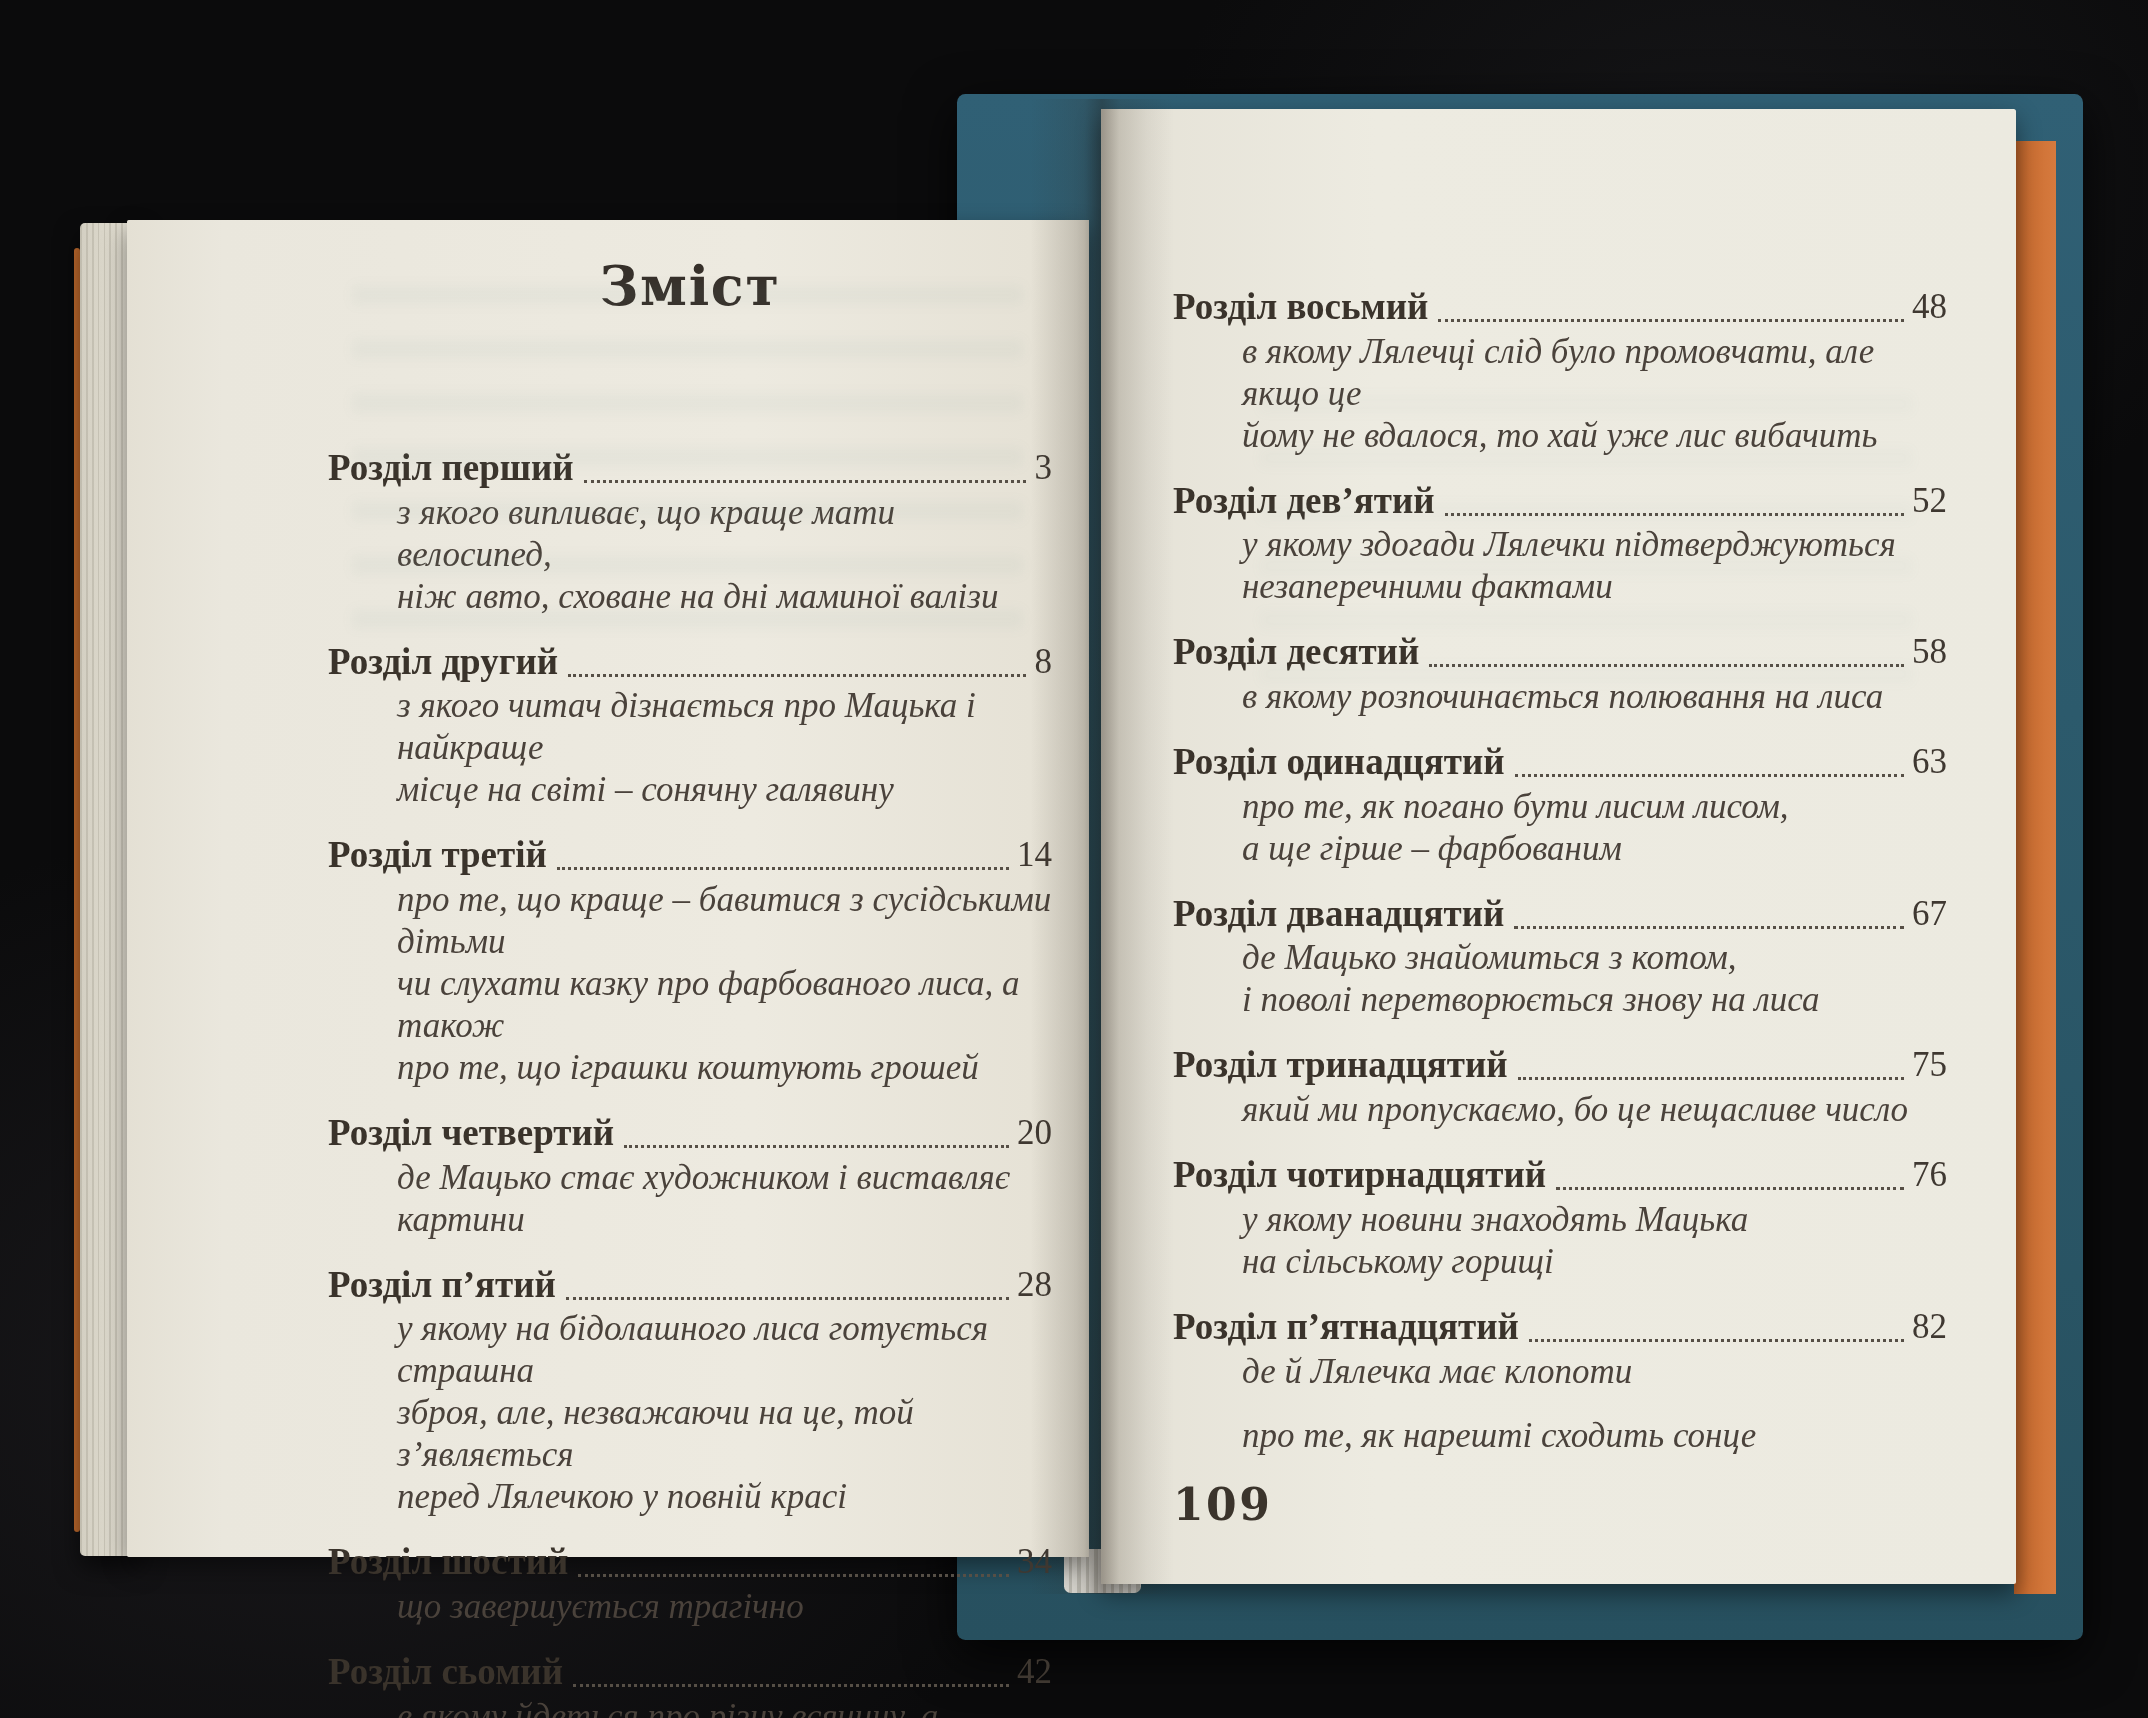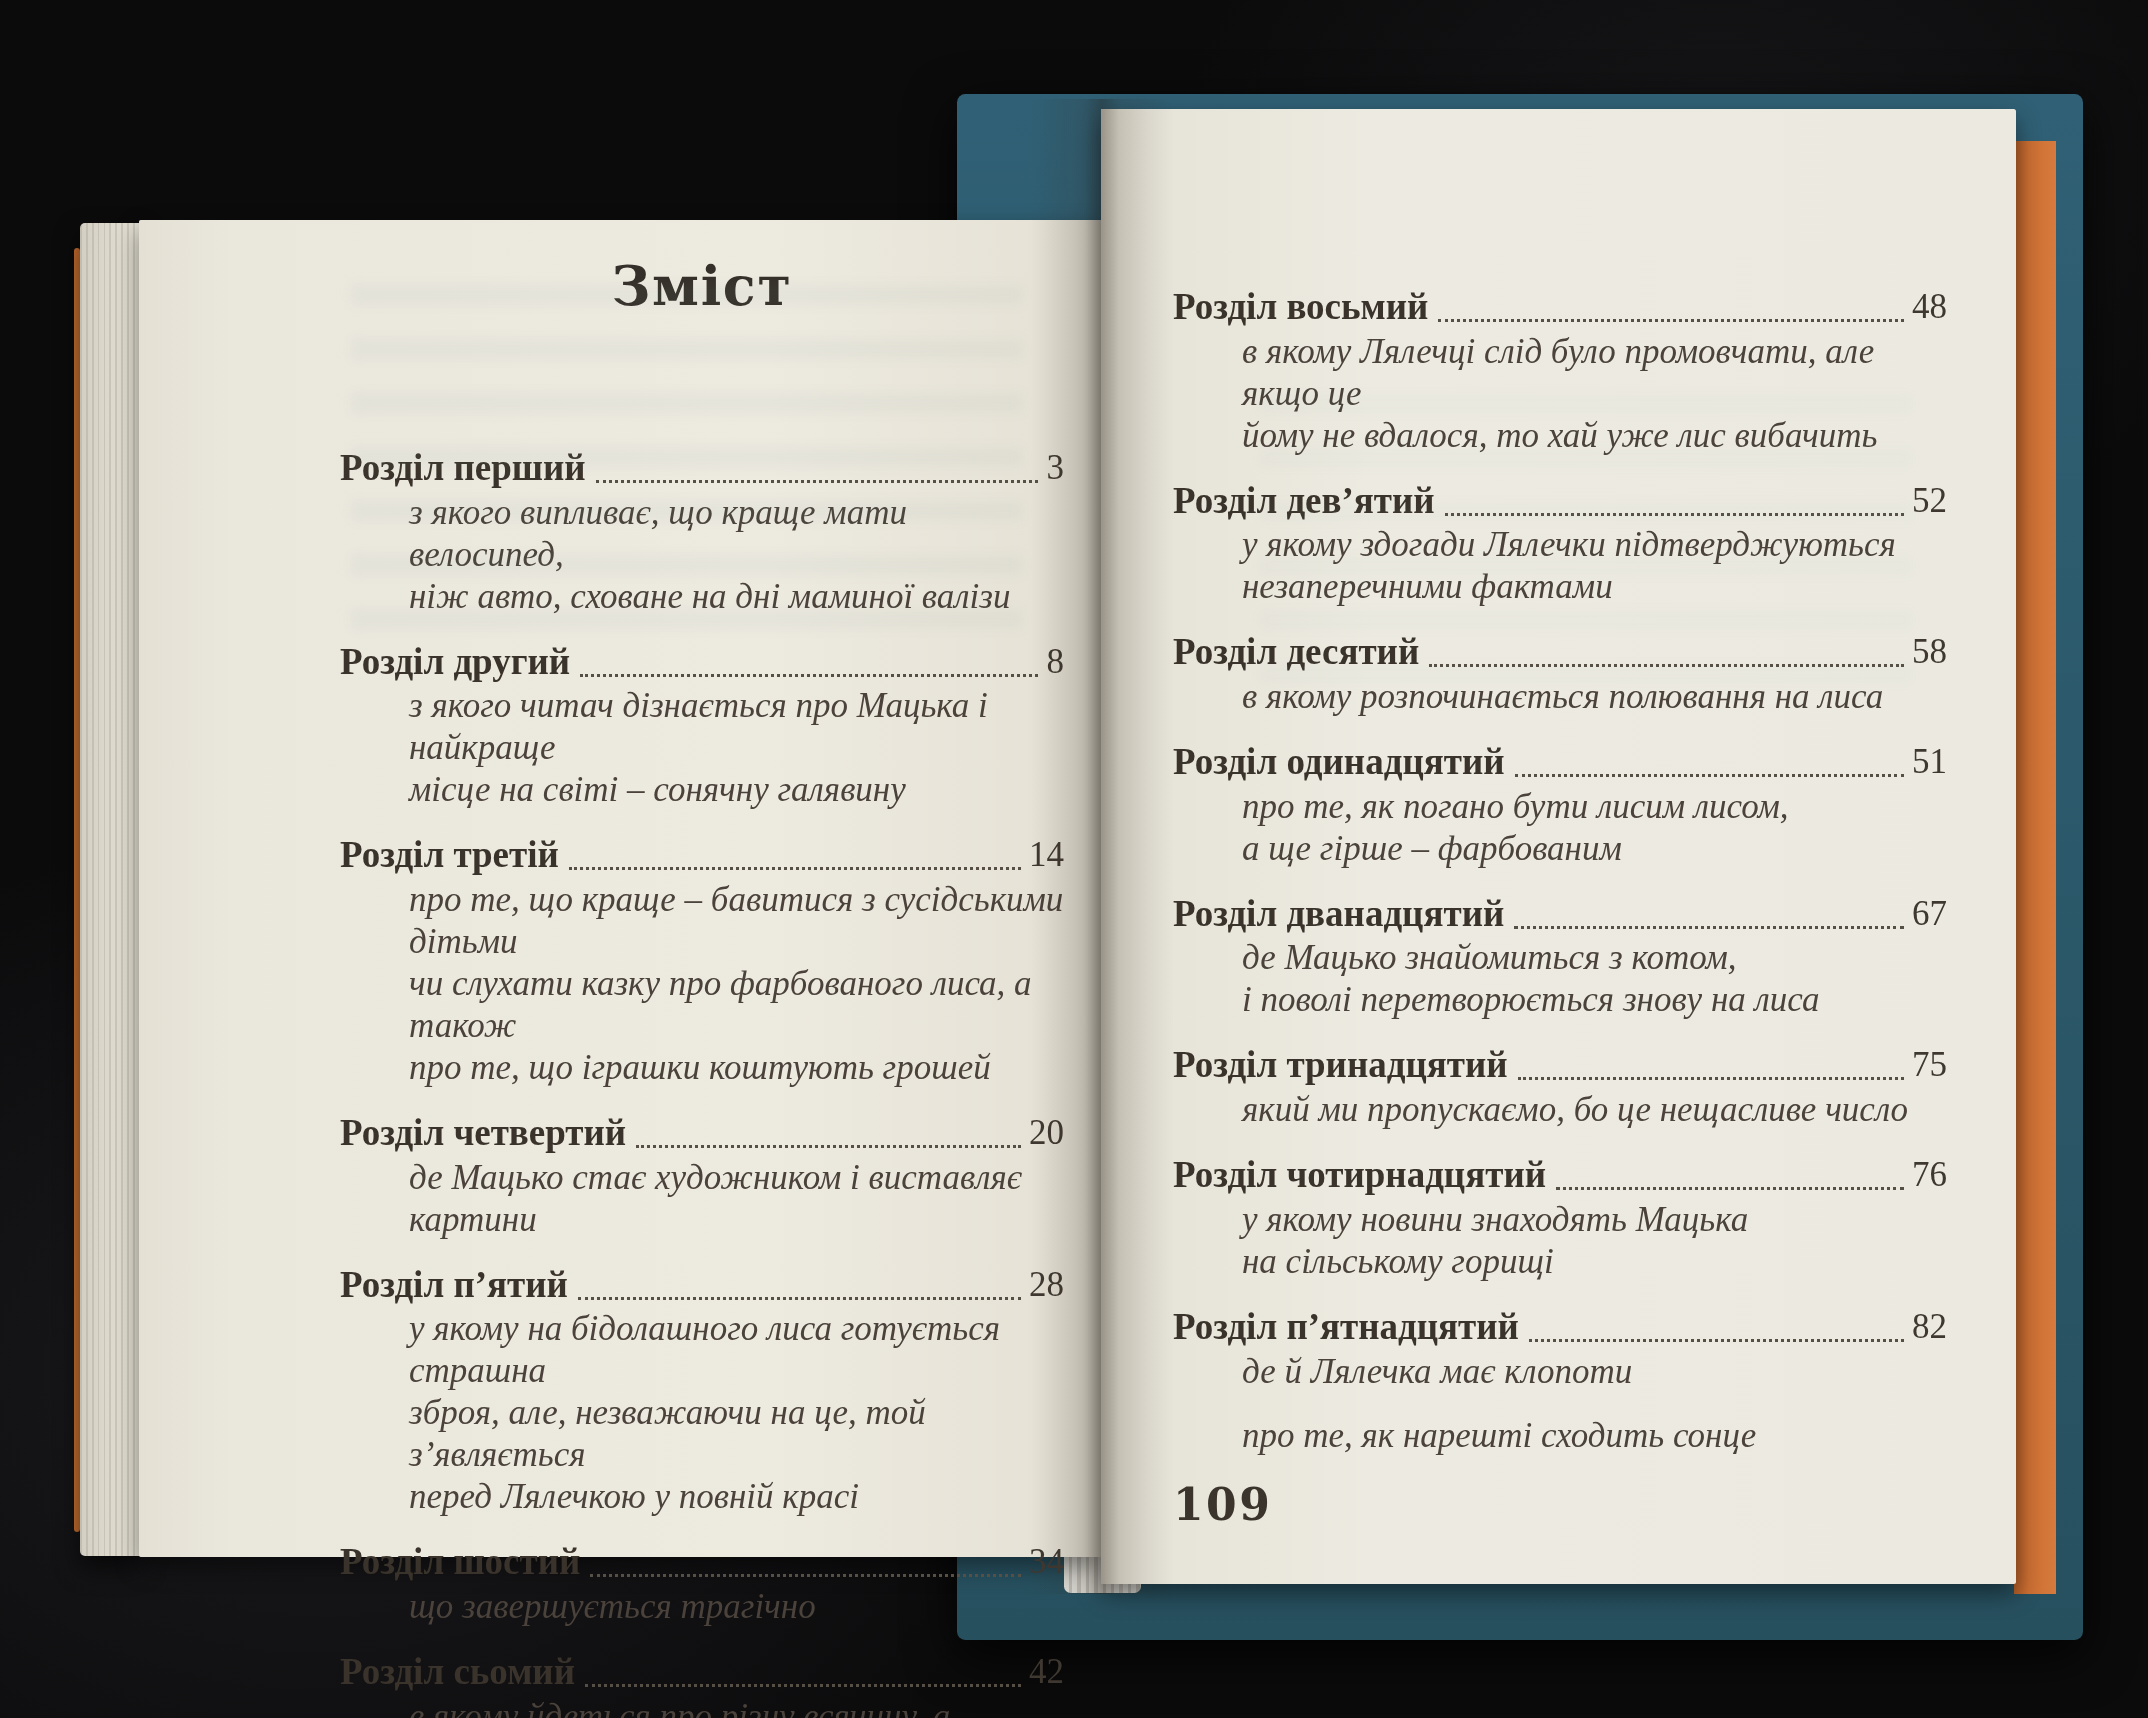--- a/index.html
+++ b/index.html
@@ -38,21 +38,21 @@
   .headband{
     position:absolute;left:1064px;top:1549px;width:77px;height:44px;
     background:repeating-linear-gradient(90deg,#e9e8e2 0 5px,#c9c8c0 5px 8.4px);
     border-radius:0 0 6.7px 6.7px;
   }
   
   .page{
     position:absolute;box-sizing:border-box;color:#3a332b;
   }
   .page.left{
-    left:139px;top:220px;width:962px;height:1337px;
+    left:127px;top:220px;width:962px;height:1337px;
     padding:34px 37px 0 201px;
     background:linear-gradient(90deg,#e4e0d4 0%,#eae7dd 10%,#edeae0 65%,#e6e2d6 94%,#d9d5c8 100%);
     box-shadow:0 10px 25px rgba(0,0,0,.45);
     border-radius:1.7px 0 0 1.7px;
   }
   .page.right{
     left:1101px;top:109px;width:915px;height:1475px;
     padding:0 69px 0 72px;
     background:linear-gradient(90deg,#d8d4c7 0%,#e6e3d8 5%,#edebe1 30%,#ecead f0 100%);
     background:linear-gradient(90deg,#d8d4c7 0%,#e6e3d8 5%,#edebe1 30%,#eceae0 100%);
@@ -230,21 +230,21 @@
         </div>
         <div class="desc">
           <div>в якому розпочинається полювання на лиса</div>
         </div>
       </div>
 
       <div class="entry">
         <div class="entry-head">
           <span class="chapter">Розділ одинадцятий</span>
           <span class="dots"></span>
-          <span class="pageref">51</span>
+          <span class="pageref">63</span>
         </div>
         <div class="desc">
           <div>про те, як погано бути лисим лисом,</div>
           <div>а ще гірше – фарбованим</div>
         </div>
       </div>
 
       <div class="entry">
         <div class="entry-head">
           <span class="chapter">Розділ дванадцятий</span>

